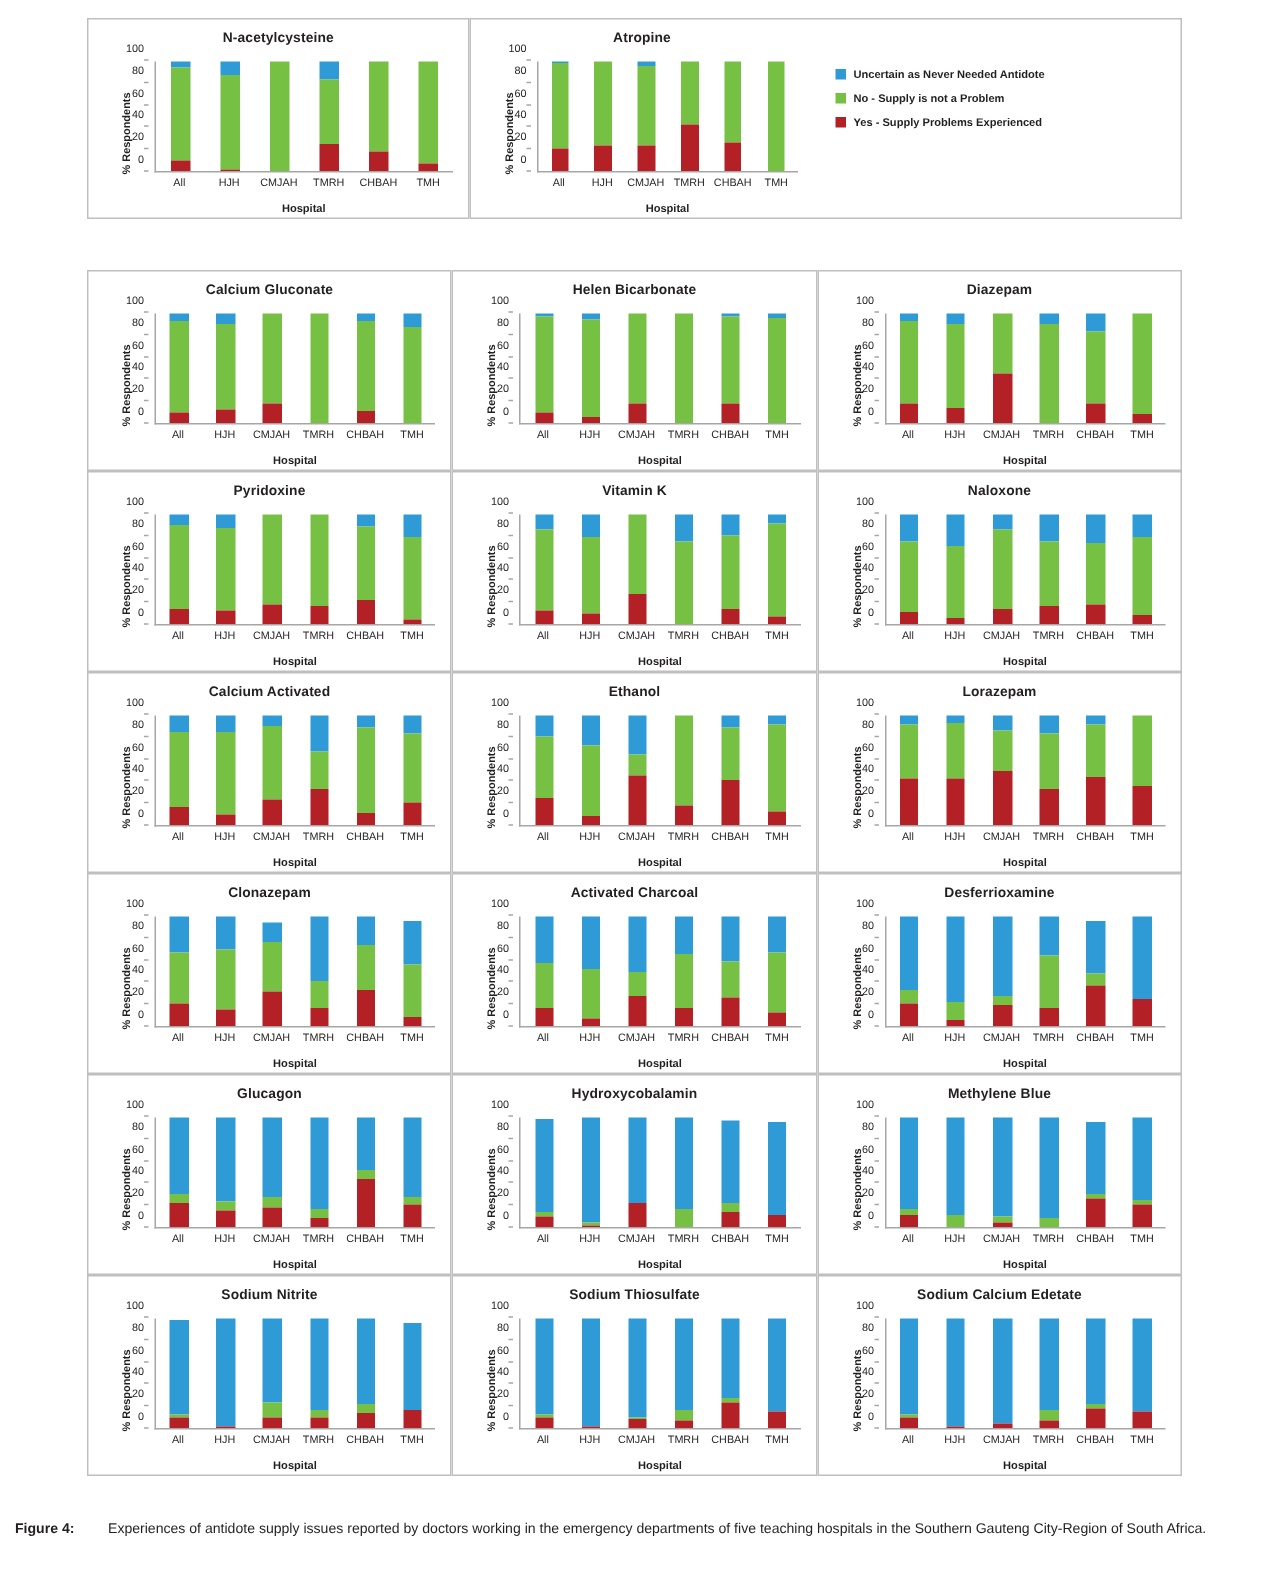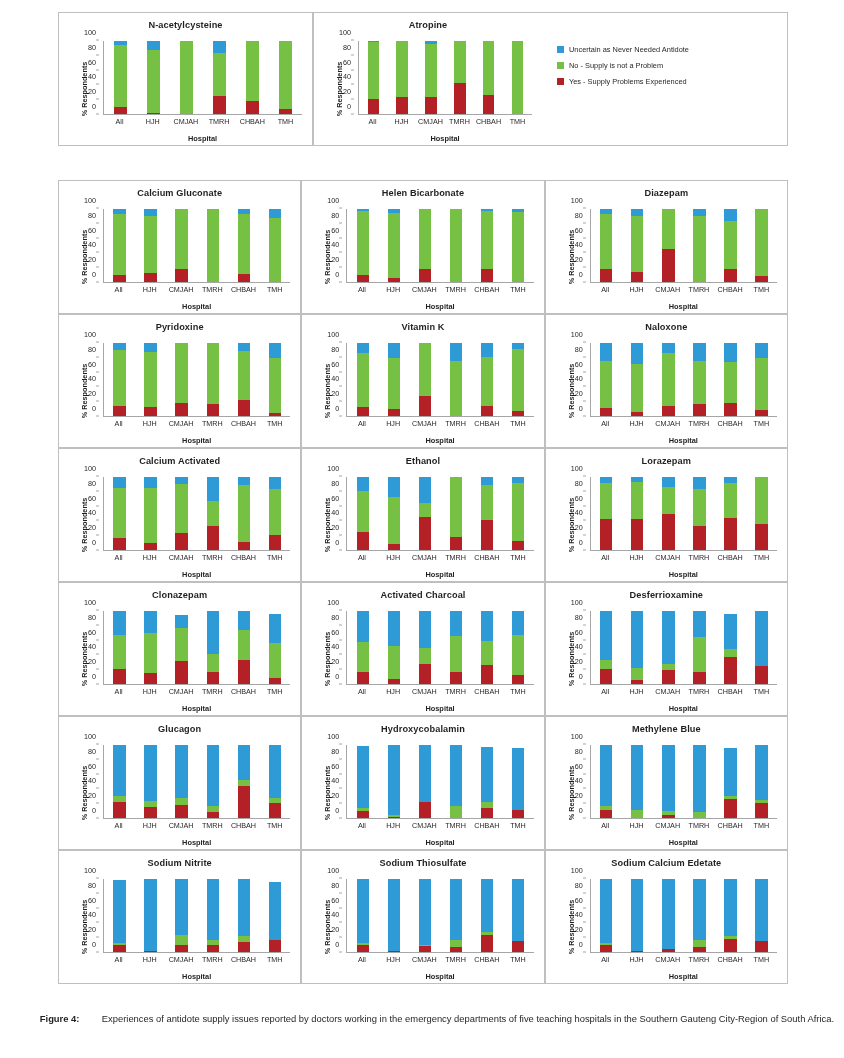--- a/index.html
+++ b/index.html
@@ -37,25 +37,25 @@
   .xtick{flex:1;text-align:center;font-size:7.2px;color:#231f20;}
   .xlab{position:absolute;left:44px;right:6px;bottom:2px;text-align:center;font-size:7.4px;font-weight:bold;}
 
   
   .legend{position:absolute;left:243px;top:32px;width:215px;}
   .legitem{display:flex;align-items:center;margin-bottom:7px;}
   .swatch{width:7px;height:7px;margin-right:5px;flex:none;}
   .swatch.blue{background:#2e9bd6;}
   .swatch.green{background:#76c043;}
   .swatch.red{background:#b32025;}
-  .legtext{font-size:7.4px;color:#231f20;white-space:nowrap;}
+  .legtext{font-size:7.4px;color:#231f20;white-space:nowrap;font-weight:bold;}
 
   
   .footnote{position:absolute;left:58px;top:962px;width:760px;font-size:9.4px;font-style:italic;line-height:1.45;color:#231f20;}
-  .caption{position:absolute;left:10px;top:1012px;width:824px;display:flex;font-size:9.4px;line-height:1.45;justify-content:flex-end;}
+  .caption{position:absolute;left:10px;top:1012px;width:824px;display:flex;font-size:9.4px;line-height:1.45;}
   .caption-label{font-weight:bold;color:#231f20;width:62px;flex:none;}
   .caption-text{color:#231f20;text-align:justify;}
 </style>
 </head>
 <body>
 
 <div class="page">
 
   <div class="figure">
 

